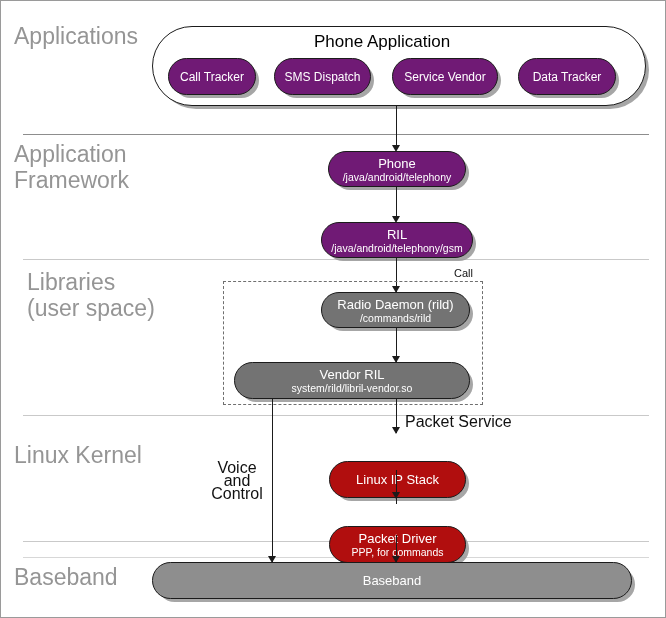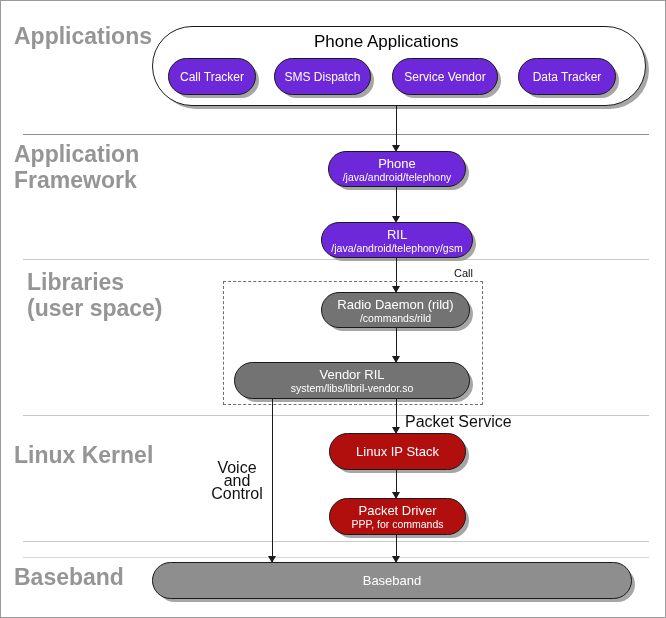--- a/index.html
+++ b/index.html
@@ -20,21 +20,21 @@
   .divider.faint{background:#d7d7d7;}
 
   
   .tier-label{
     position:absolute;
     color:#959595;
     font-size:23px;
     line-height:26px;
     letter-spacing:0px;
     white-space:pre-line;
-    font-weight:700;
+    font-weight:400;
   }
 
   
   .node{
     position:absolute;
     box-sizing:border-box;
     border:1.2px solid #1b1b1b;
     border-radius:999px;
     display:flex;
     flex-direction:column;
@@ -42,23 +42,23 @@
     justify-content:center;
     color:#ffffff;
     text-align:center;
     box-shadow:4px 4px 0 -1px rgba(150,150,150,0.85);
     overflow:hidden;
   }
   .node .t1{font-size:13px;line-height:15px;white-space:nowrap;}
   .node .t2{font-size:10.5px;line-height:12px;white-space:nowrap;}
   .node.small .t1{font-size:12px;line-height:14px;}
 
-  .blue{background:#6d28d9;}
+  .blue{background:#701a75;}
   .green{background:#737373;}
-  .red{background:#b10e0e;}
+  .red{background:#b10e0e;margin-top:28px;}
   .gray{background:#8e8e8e;}
 
   
   .capsule{
     position:absolute;
     box-sizing:border-box;
     background:#ffffff;
     border:1.3px solid #1b1b1b;
     border-radius:999px;
     box-shadow:4px 4px 0 -1px rgba(150,150,150,0.85);
@@ -115,21 +115,21 @@
 
   <div class="tier-label" style="left:13px;top:22px;">Applications</div>
   <div class="tier-label" style="left:26px;top:268px;">Libraries
 (user space)</div>
   <div class="tier-label" style="left:13px;top:140px;">Application
 Framework</div>
   <div class="tier-label" style="left:13px;top:441px;">Linux Kernel</div>
   <div class="tier-label" style="left:13px;top:563px;">Baseband</div>
 
   <div class="capsule" style="left:151px;top:25px;width:494px;height:80px;"></div>
-  <div class="capsule-title" style="left:313px;top:31px;">Phone Applications</div>
+  <div class="capsule-title" style="left:313px;top:31px;">Phone Application</div>
 
   <div class="node blue small" style="left:167px;top:57px;width:88px;height:37px;">
     <span class="t1">Call Tracker</span>
   </div>
   <div class="node blue small" style="left:273px;top:57px;width:97px;height:37px;">
     <span class="t1">SMS Dispatch</span>
   </div>
   <div class="node blue small" style="left:391px;top:57px;width:106px;height:37px;">
     <span class="t1">Service Vendor</span>
   </div>
@@ -162,21 +162,21 @@
   <div class="node green" style="left:320px;top:291px;width:149px;height:36px;">
     <span class="t1">Radio Daemon (rild)</span>
     <span class="t2">/commands/rild</span>
   </div>
 
   <div class="vline" style="left:395px;top:327px;height:34px;"></div>
   <div class="arrowhead" style="left:391px;top:355px;"></div>
 
   <div class="node green" style="left:233px;top:361px;width:236px;height:37px;">
     <span class="t1">Vendor RIL</span>
-    <span class="t2">system/libs/libril-vendor.so</span>
+    <span class="t2">system/rild/libril-vendor.so</span>
   </div>
 
   <div class="vline" style="left:395px;top:398px;height:34px;"></div>
   <div class="arrowhead" style="left:391px;top:426px;"></div>
   <div class="edge-label" style="left:404px;top:414px;">Packet Service</div>
 
   <div class="vline" style="left:271px;top:398px;height:163px;"></div>
   <div class="arrowhead" style="left:267px;top:555px;"></div>
   <div class="edge-label" style="left:206px;top:460px;width:60px;">Voice and
 Control</div>

